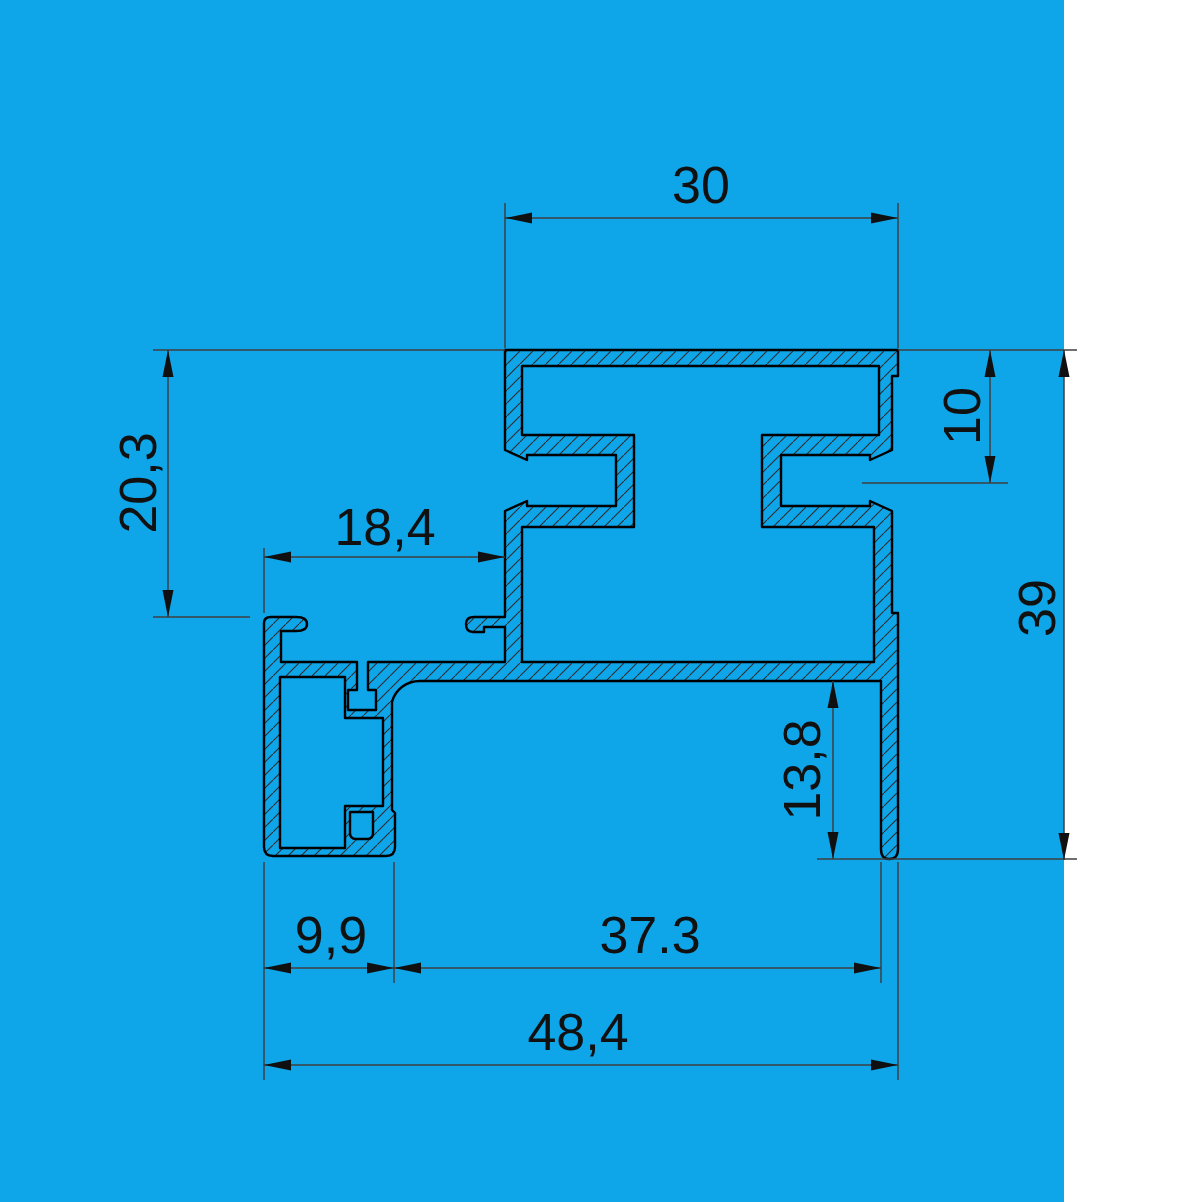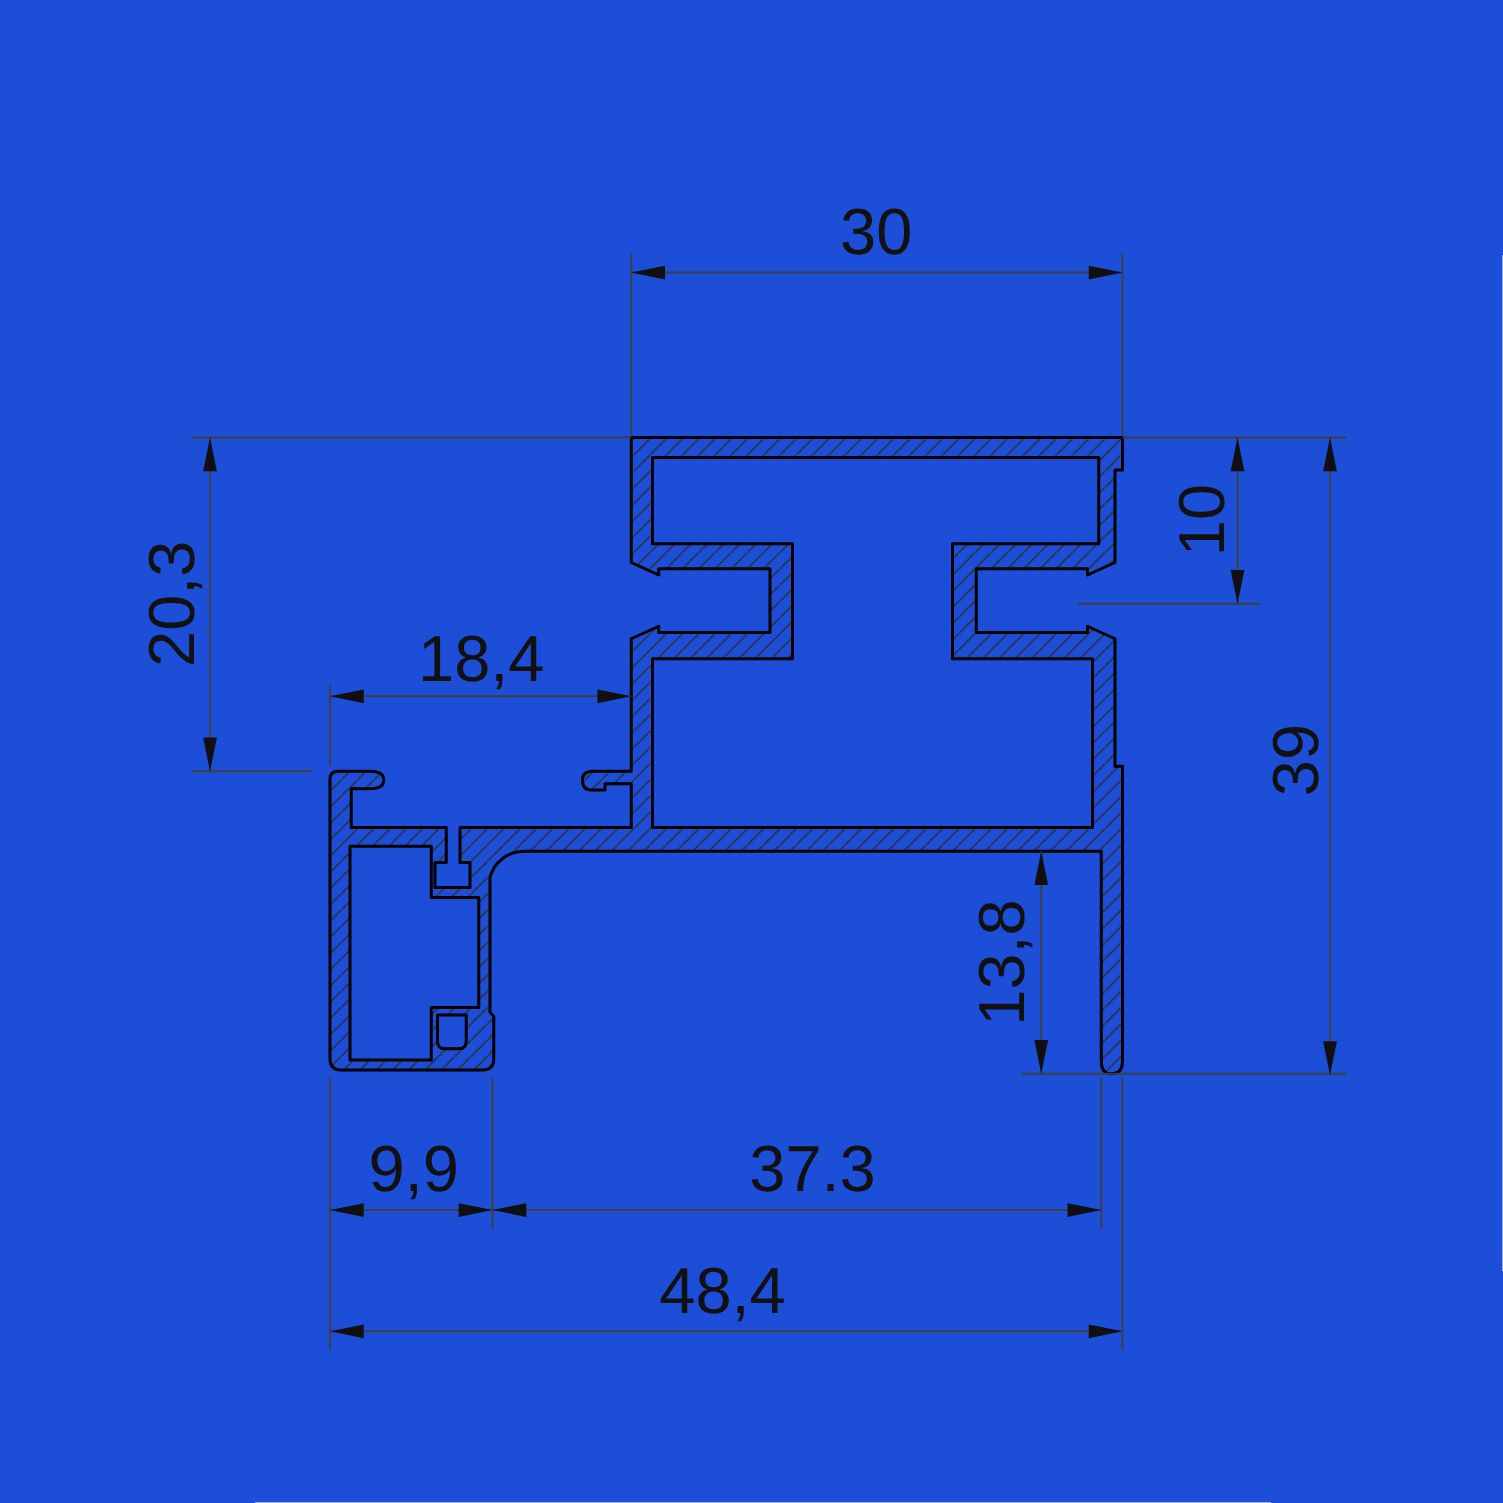--- a/index.html
+++ b/index.html
@@ -6,23 +6,23 @@
     margin: 0;
     padding: 0;
     background: #ffffff;
     width: 1202px;
     height: 1202px;
     overflow: hidden;
     font-family: "Liberation Sans", sans-serif;
   }
   #stage {
     position: relative;
-    width: 1202px;
+    width: 1064px;
     height: 1202px;
-    background: #1d4ed8;
+    background: #0ea5e9;
   }
   svg { display: block; }
   .dim-text {
     font-family: "Liberation Sans", "DejaVu Sans", sans-serif;
     font-size: 52px;
     fill: #111111;
   }
   .thin  { stroke: #3f3f3f; stroke-width: 1.5; fill: none; }
   .arrow { fill: #101010; stroke: none; }
   .profile {

